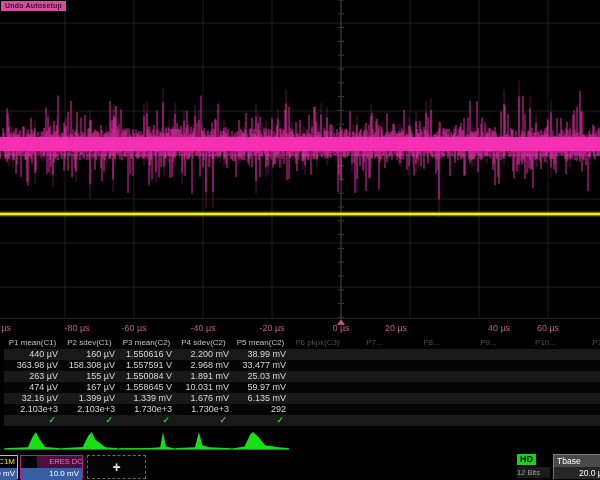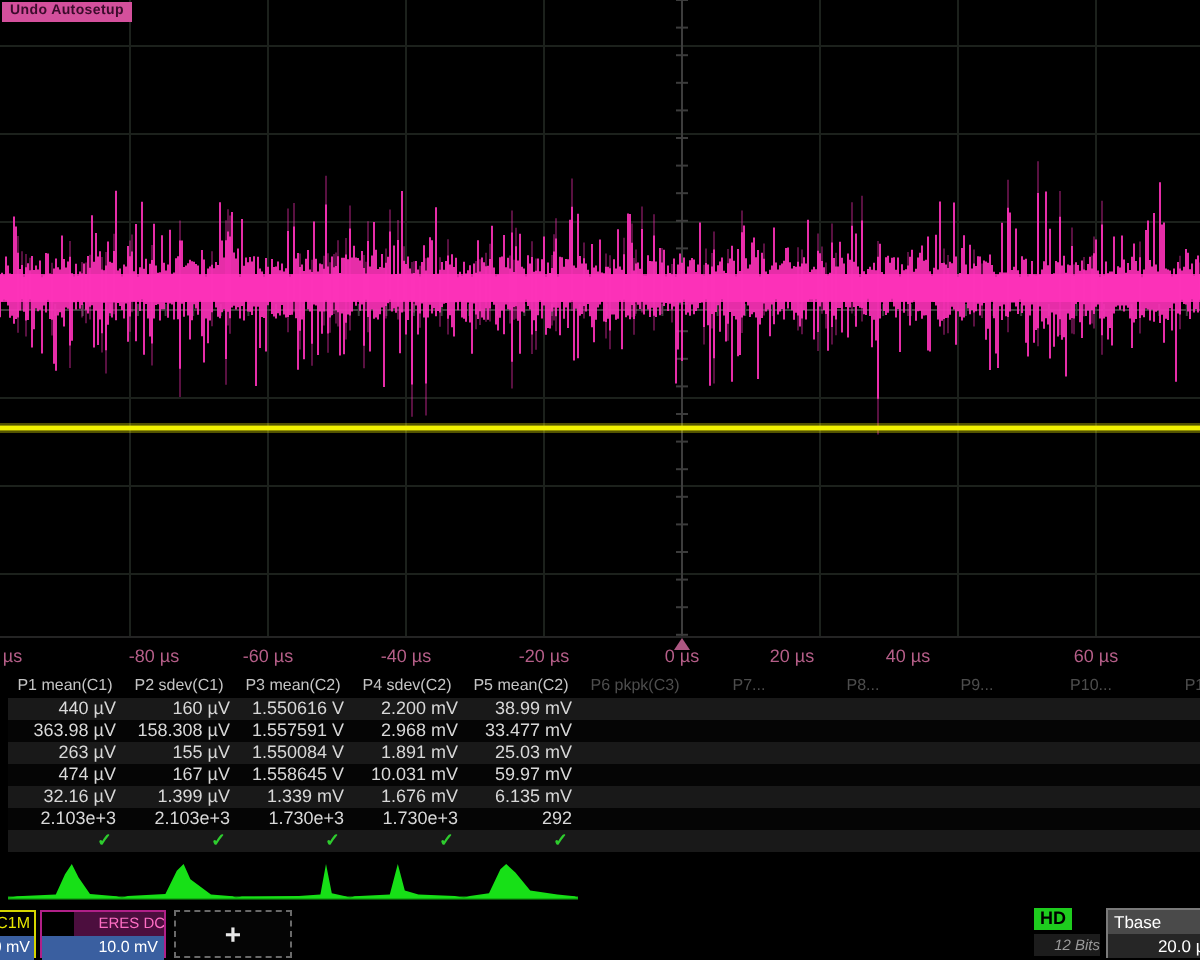--- a/index.html
+++ b/index.html
@@ -62,21 +62,21 @@
     position:absolute;left:87px;top:1px;width:59px;height:24px;box-sizing:border-box;
     border:1px dashed #6a6a6a;color:#e8e8e8;font-size:14px;font-weight:bold;
     display:flex;align-items:center;justify-content:center;background:#050505;
   }
   #hd-badge{
     position:absolute;left:517px;top:0px;width:19px;height:11px;line-height:11px;
     background:#1ecc1e;color:#000;font-size:9px;font-weight:bold;text-align:center;
   }
   #hd-bits{
     position:absolute;left:517px;top:13px;width:33px;height:11px;line-height:11px;
-    background:#1c1c1c;color:#9a9a9a;font-size:7.5px;text-align:right;font-style:italic;
+    background:#1c1c1c;color:#9a9a9a;font-size:7.5px;text-align:left;
   }
   #tbase-box{
     position:absolute;left:553px;top:0px;width:58px;height:25px;box-sizing:border-box;
     border:1px solid #7a7a7a;
   }
   #tbase-box .desc-line.top{background:#4a4a4a;color:#fff;font-size:8.5px;padding-left:3px;}
   #tbase-box .desc-line.bot{background:#262626;color:#fff;font-size:8.5px;text-align:right;padding-right:3px;}
 </style>
 </head>
 <body>
@@ -188,21 +188,21 @@
 
 <div id="axis-strip">
   <div id="trigger-marker" style="left: 341px;"></div>
 <div class="axis-label" style="left: -4px; color: rgb(181, 94, 136);">-100 µs</div>
     <div class="axis-label" style="left: 65px; color: rgb(181, 94, 136); margin-left: 12px;">-80 µs</div>
     <div class="axis-label" style="left: 134px; color: rgb(181, 94, 136);">-60 µs</div>
     <div class="axis-label" style="left: 203px; color: rgb(181, 94, 136);">-40 µs</div>
     <div class="axis-label" style="left: 272px; color: rgb(181, 94, 136); text-align: center;">-20 µs</div>
     <div class="axis-label" style="left: 341px; color: rgb(181, 94, 136); text-align: right;">0 µs</div>
     <div class="axis-label" style="left: 396px; color: rgb(181, 94, 136);">20 µs</div>
-    <div class="axis-label" style="left: 454px; color: rgb(181, 94, 136);">40 µs</div>
+    <div class="axis-label" style="left: 499px; color: rgb(181, 94, 136);">40 µs</div>
     <div class="axis-label" style="left: 548px; color: rgb(181, 94, 136); text-align: right;">60 µs</div>
   </div>
 
 <div id="meas-table">
     <div class="t-row head">
       <div class="h-cell">P1 mean(C1)</div>
       <div class="h-cell">P2 sdev(C1)</div>
       <div class="h-cell">P3 mean(C2)</div>
       <div class="h-cell">P4 sdev(C2)</div>
       <div class="h-cell">P5 mean(C2)</div>

